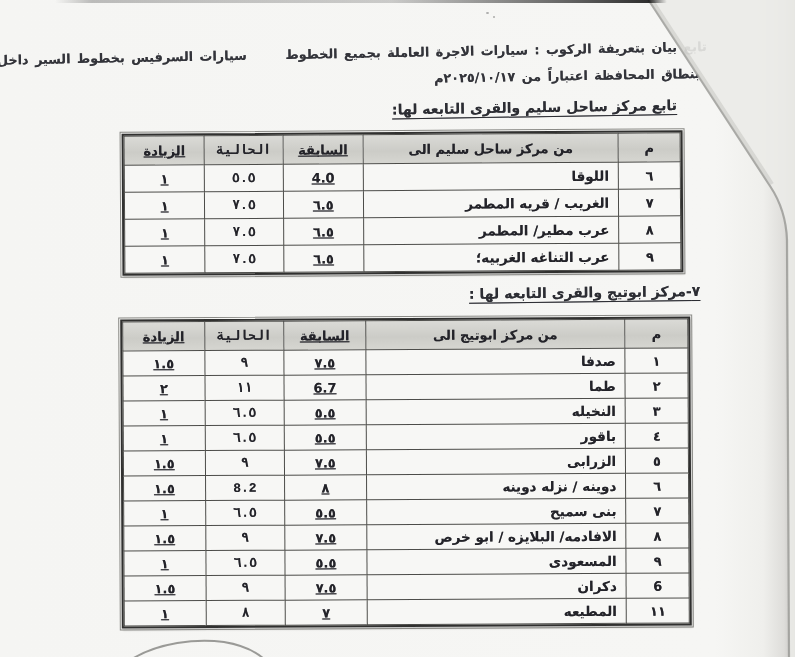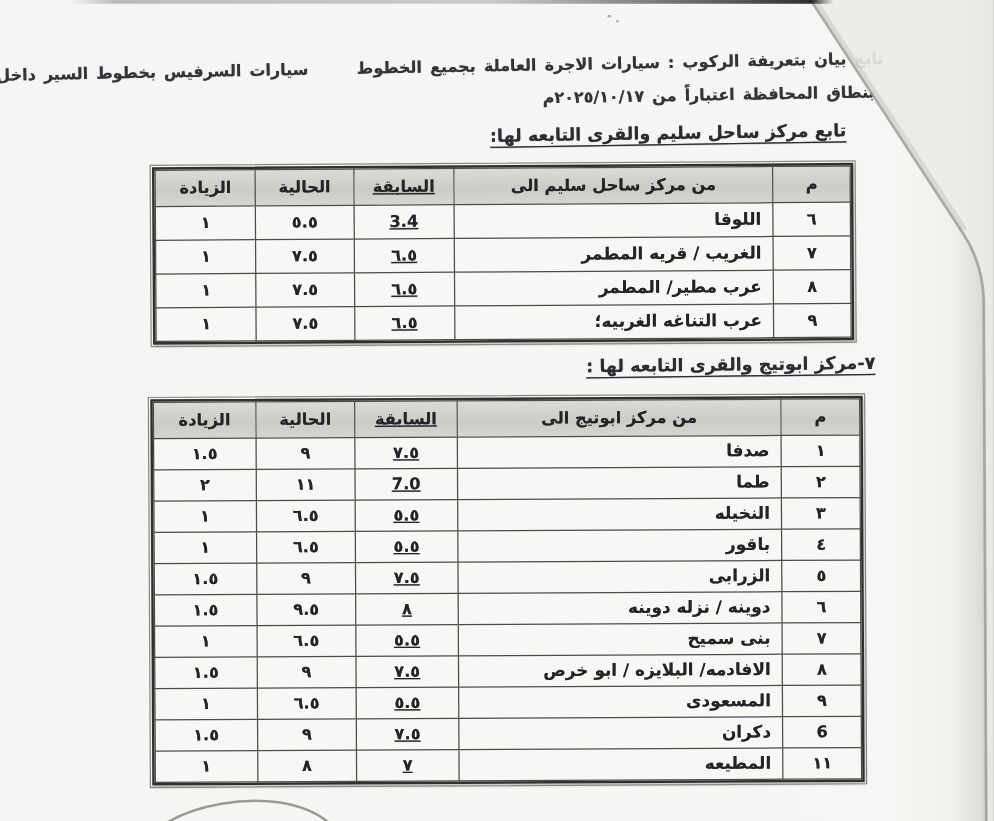--- a/index.html
+++ b/index.html
@@ -56,22 +56,22 @@
   table.fare th{
     background:linear-gradient(180deg,#dadad6 0%,#ccccc7 55%,#d6d6d1 100%);
     font-size:13px;height:22px;padding:3px 4px;text-align:center;
   }
   table.fare td{font-size:13px;text-align:center;background:#f7f7f5;}
   .tw1 td{height:20px;padding:3px 4px;}
   .tw2 td{height:20px;padding:2px 4px;}
   table.fare .c0{width:10.4%;}
   table.fare .c1{width:48%;}
   table.fare .c2{width:14%;text-decoration:underline;}
-  table.fare .c3{width:13.6%;}
-  table.fare .c4{width:14%;}
+  table.fare .c3{width:13.6%;font-family:Liberation Mono, monospace;}
+  table.fare .c4{width:14%;text-decoration:underline;}
   table.fare td.c1{text-align:right;padding-right:9px;font-size:13.5px;}
 </style>
 </head>
 <body>
 
 <div class="page">
 
   <div class="top-streak"></div>
   <div class="speck s1"></div>
   <div class="speck s2"></div>
@@ -100,21 +100,21 @@
           <th class="c1">من مركز ساحل سليم الى</th>
           <th class="c2">السابقة</th>
           <th class="c3">الحالية</th>
           <th class="c4">الزيادة</th>
         </tr>
       </thead>
       <tbody>
           <tr>
             <td class="c0">٦</td>
             <td class="c1">اللوقا</td>
-            <td class="c2">3.4</td>
+            <td class="c2">4.0</td>
             <td class="c3">٥.٥</td>
             <td class="c4">١</td>
           </tr>
           <tr>
             <td class="c0">٧</td>
             <td class="c1">الغريب / قريه المطمر</td>
             <td class="c2">٦.٥</td>
             <td class="c3">٧.٥</td>
             <td class="c4">١</td>
           </tr>
@@ -153,21 +153,21 @@
           <tr>
             <td class="c0">١</td>
             <td class="c1">صدفا</td>
             <td class="c2">٧.٥</td>
             <td class="c3">٩</td>
             <td class="c4">١.٥</td>
           </tr>
           <tr>
             <td class="c0">٢</td>
             <td class="c1">طما</td>
-            <td class="c2">7.0</td>
+            <td class="c2">6.7</td>
             <td class="c3">١١</td>
             <td class="c4">٢</td>
           </tr>
           <tr>
             <td class="c0">٣</td>
             <td class="c1">النخيله</td>
             <td class="c2">٥.٥</td>
             <td class="c3">٦.٥</td>
             <td class="c4">١</td>
           </tr>
@@ -182,21 +182,21 @@
             <td class="c0">٥</td>
             <td class="c1">الزرابى</td>
             <td class="c2">٧.٥</td>
             <td class="c3">٩</td>
             <td class="c4">١.٥</td>
           </tr>
           <tr>
             <td class="c0">٦</td>
             <td class="c1">دوينه / نزله دوينه</td>
             <td class="c2">٨</td>
-            <td class="c3">٩.٥</td>
+            <td class="c3">8.2</td>
             <td class="c4">١.٥</td>
           </tr>
           <tr>
             <td class="c0">٧</td>
             <td class="c1">بنى سميح</td>
             <td class="c2">٥.٥</td>
             <td class="c3">٦.٥</td>
             <td class="c4">١</td>
           </tr>
           <tr>

